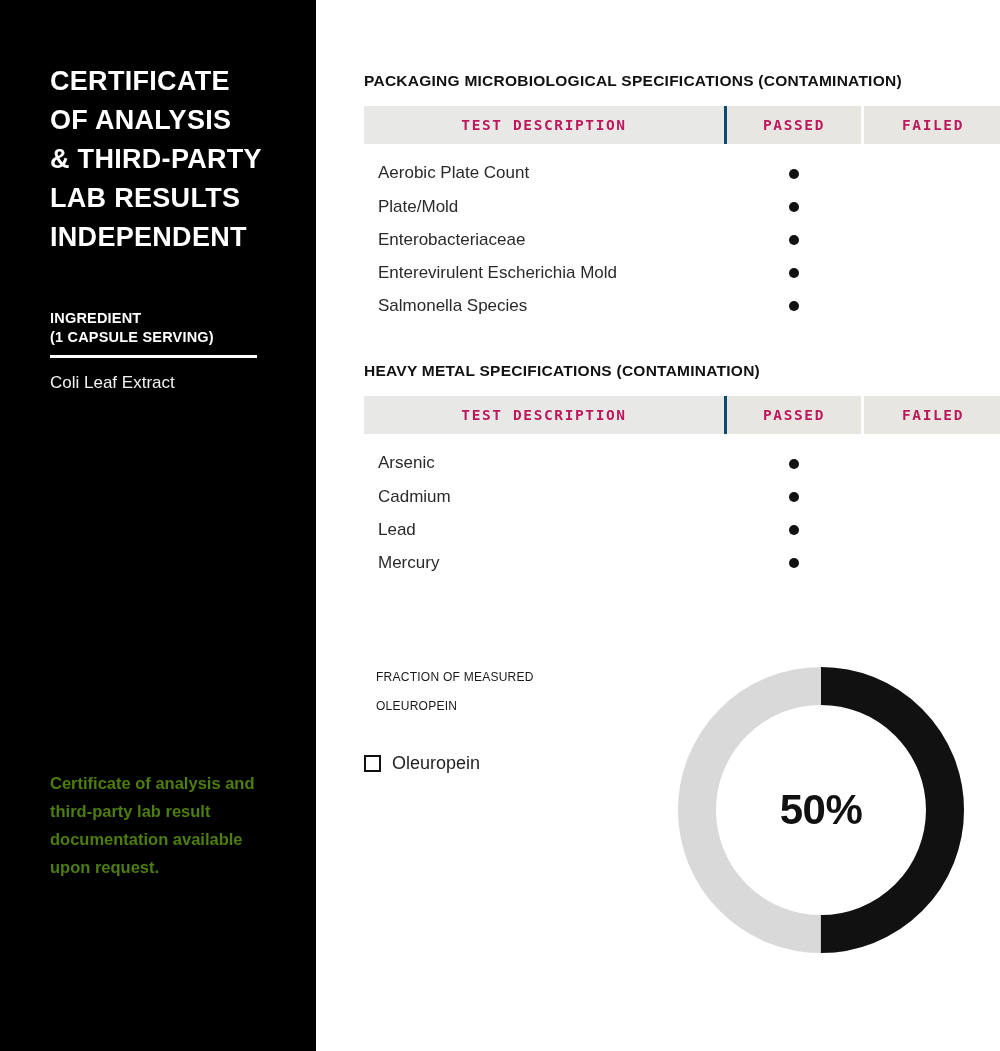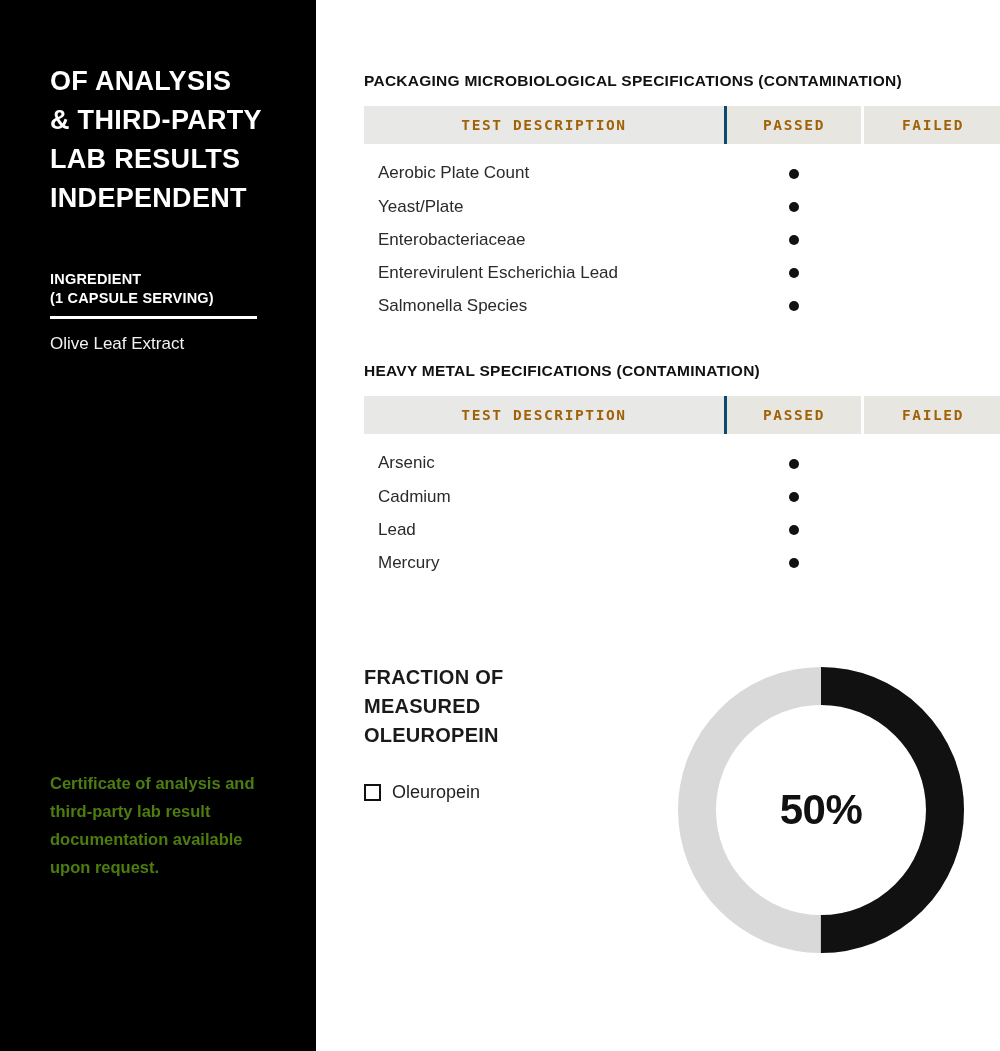--- a/index.html
+++ b/index.html
@@ -97,21 +97,21 @@
   table.spec {
     border-collapse: collapse;
     width: 632px;
     table-layout: fixed;
   }
   table.spec thead th {
     font-family: "DejaVu Sans Mono", "Liberation Mono", monospace;
     font-size: 14.5px;
     font-weight: bold;
     letter-spacing: 1.6px;
-    color: #a16207;
+    color: #be185d;
     height: 38px;
     vertical-align: middle;
     text-align: center;
     padding: 0;
   }
   table.spec thead th.desc { background: #e8e8e6; width: 360px; }
   table.spec thead th.passed { background: #e8e6e1; width: 134px; border-left: 3px solid #0c4a6e; }
   table.spec thead th.failed { background: #e8e6e1; width: 138px; border-left: 3px solid #ffffff; }
 
   table.spec tbody td {
@@ -135,26 +135,26 @@
 
   .sec2 { margin-top: 38px; }
 
   
   .donut-section {
     margin-top: 84px;
     position: relative;
     height: 330px;
   }
   .donut-heading {
-    font-size: 20px;
-    font-weight: bold;
+    font-size: 12px;
+    font-weight: normal;
     letter-spacing: 0.25px;
     text-transform: uppercase;
     line-height: 29px;
-    margin: 0;
+    margin: 12px;
     width: 260px;
   }
   .legend {
     margin-top: 32px;
     display: flex;
     align-items: center;
     gap: 11px;
   }
   .legend-swatch {
     width: 17px;
@@ -201,31 +201,32 @@
     margin-top: 2px;
   }
 </style>
 </head>
 <body>
 
 <div class="page">
 
   <aside class="sidebar">
     <h1 class="doc-title">
+      <span>CERTIFICATE</span>
       <span>OF ANALYSIS</span>
       <span>&amp; THIRD-PARTY</span>
       <span>LAB RESULTS</span>
       <span>INDEPENDENT</span>
     </h1>
 
     <div class="block-ingredient">
       <p class="field-label">INGREDIENT</p>
       <p class="field-label">(1 CAPSULE SERVING)</p>
       <div class="rule"></div>
-      <p class="field-value">Olive Leaf Extract</p>
+      <p class="field-value">Coli Leaf Extract</p>
     </div>
 
 
     <p class="footnote">Certificate of analysis and third-party lab result documentation available upon request.</p>
   </aside>
 
   <main class="content">
 
     <section>
       <h2 class="section-heading">PACKAGING MICROBIOLOGICAL SPECIFICATIONS (CONTAMINATION)</h2>
@@ -237,31 +238,31 @@
             <th class="failed">FAILED</th>
           </tr>
         </thead>
         <tbody>
           <tr>
             <td class="desc">Aerobic Plate Count</td>
             <td class="mark"><span class="dot"></span></td>
             <td class="mark"></td>
           </tr>
           <tr>
-            <td class="desc">Yeast/Plate</td>
+            <td class="desc">Plate/Mold</td>
             <td class="mark"><span class="dot"></span></td>
             <td class="mark"></td>
           </tr>
           <tr>
             <td class="desc">Enterobacteriaceae</td>
             <td class="mark"><span class="dot"></span></td>
             <td class="mark"></td>
           </tr>
           <tr>
-            <td class="desc">Enterevirulent Escherichia Lead</td>
+            <td class="desc">Enterevirulent Escherichia Mold</td>
             <td class="mark"><span class="dot"></span></td>
             <td class="mark"></td>
           </tr>
           <tr>
             <td class="desc">Salmonella Species</td>
             <td class="mark"><span class="dot"></span></td>
             <td class="mark"></td>
           </tr>
         </tbody>
       </table>

